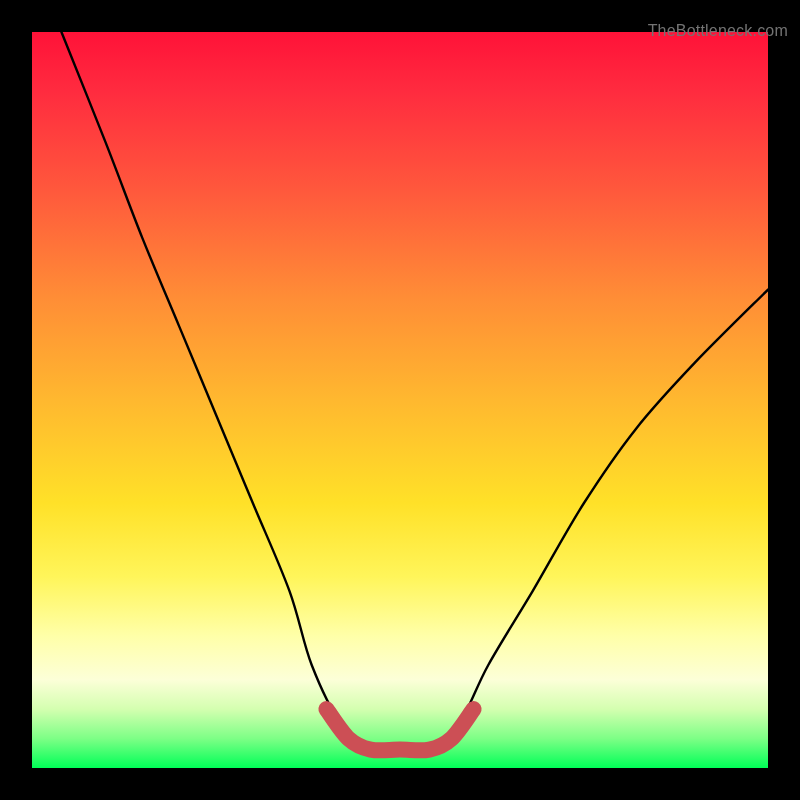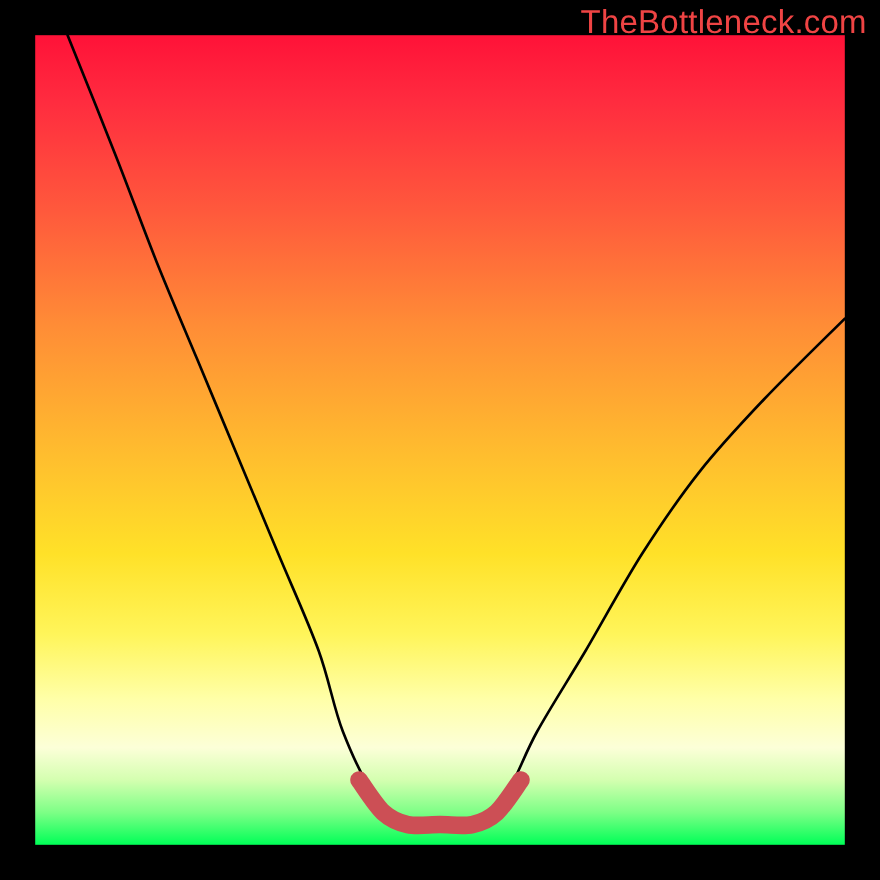--- a/index.html
+++ b/index.html
@@ -35,24 +35,24 @@
       #fff55a 74%,
       #ffffa8 82%,
       #fcffd8 88%,
       #d4ffb0 92%,
       #7dff86 96%,
       #00ff57 100%
     );
   }
   .watermark {
     position: absolute;
-    top: 4px;
+    top: 22px;
     right: 12px;
-    color: #ef4444;
-    font-size: 30px;
+    color: #737373;
+    font-size: 16px;
     font-weight: 500;
     letter-spacing: 0.2px;
     user-select: none;
   }
   svg.curve {
     position: absolute;
     left: 0;
     top: 0;
     width: 736px;
     height: 736px;

